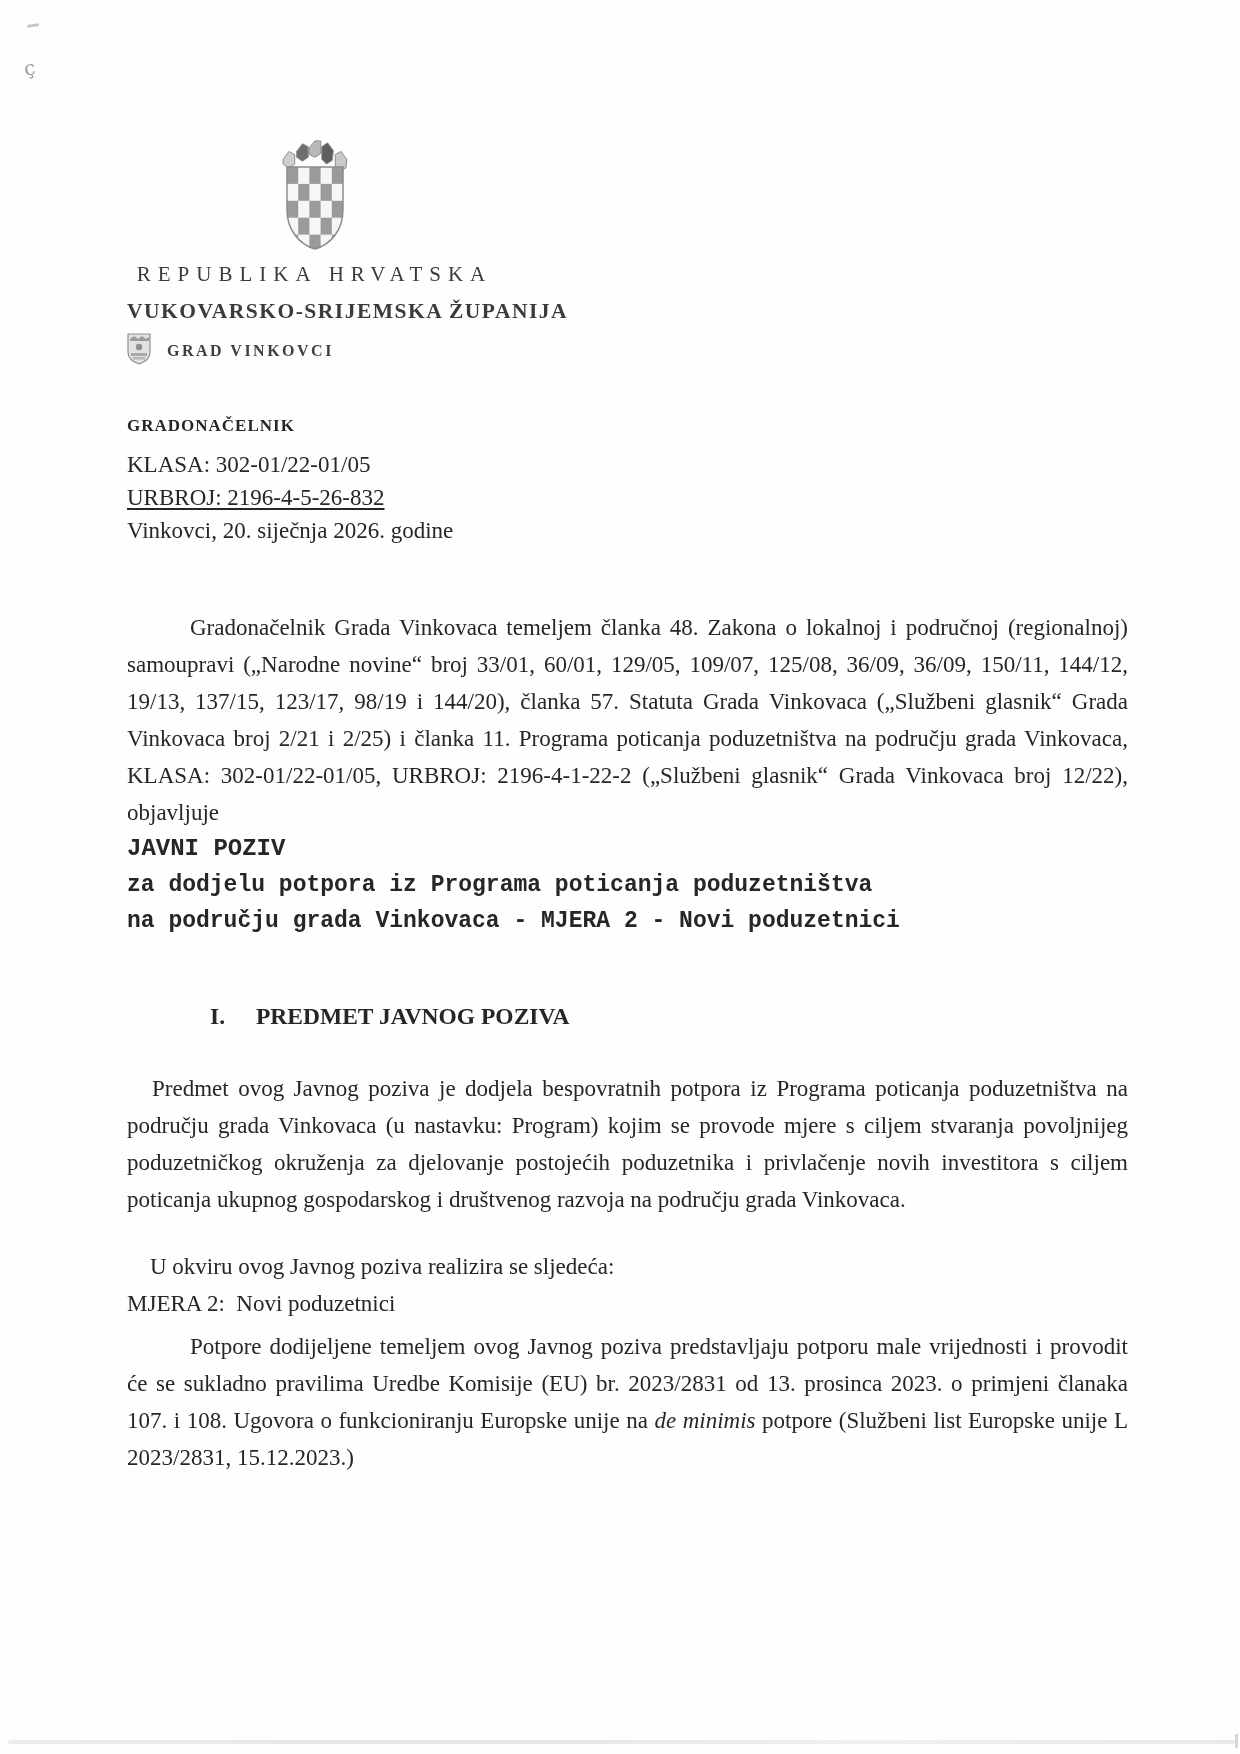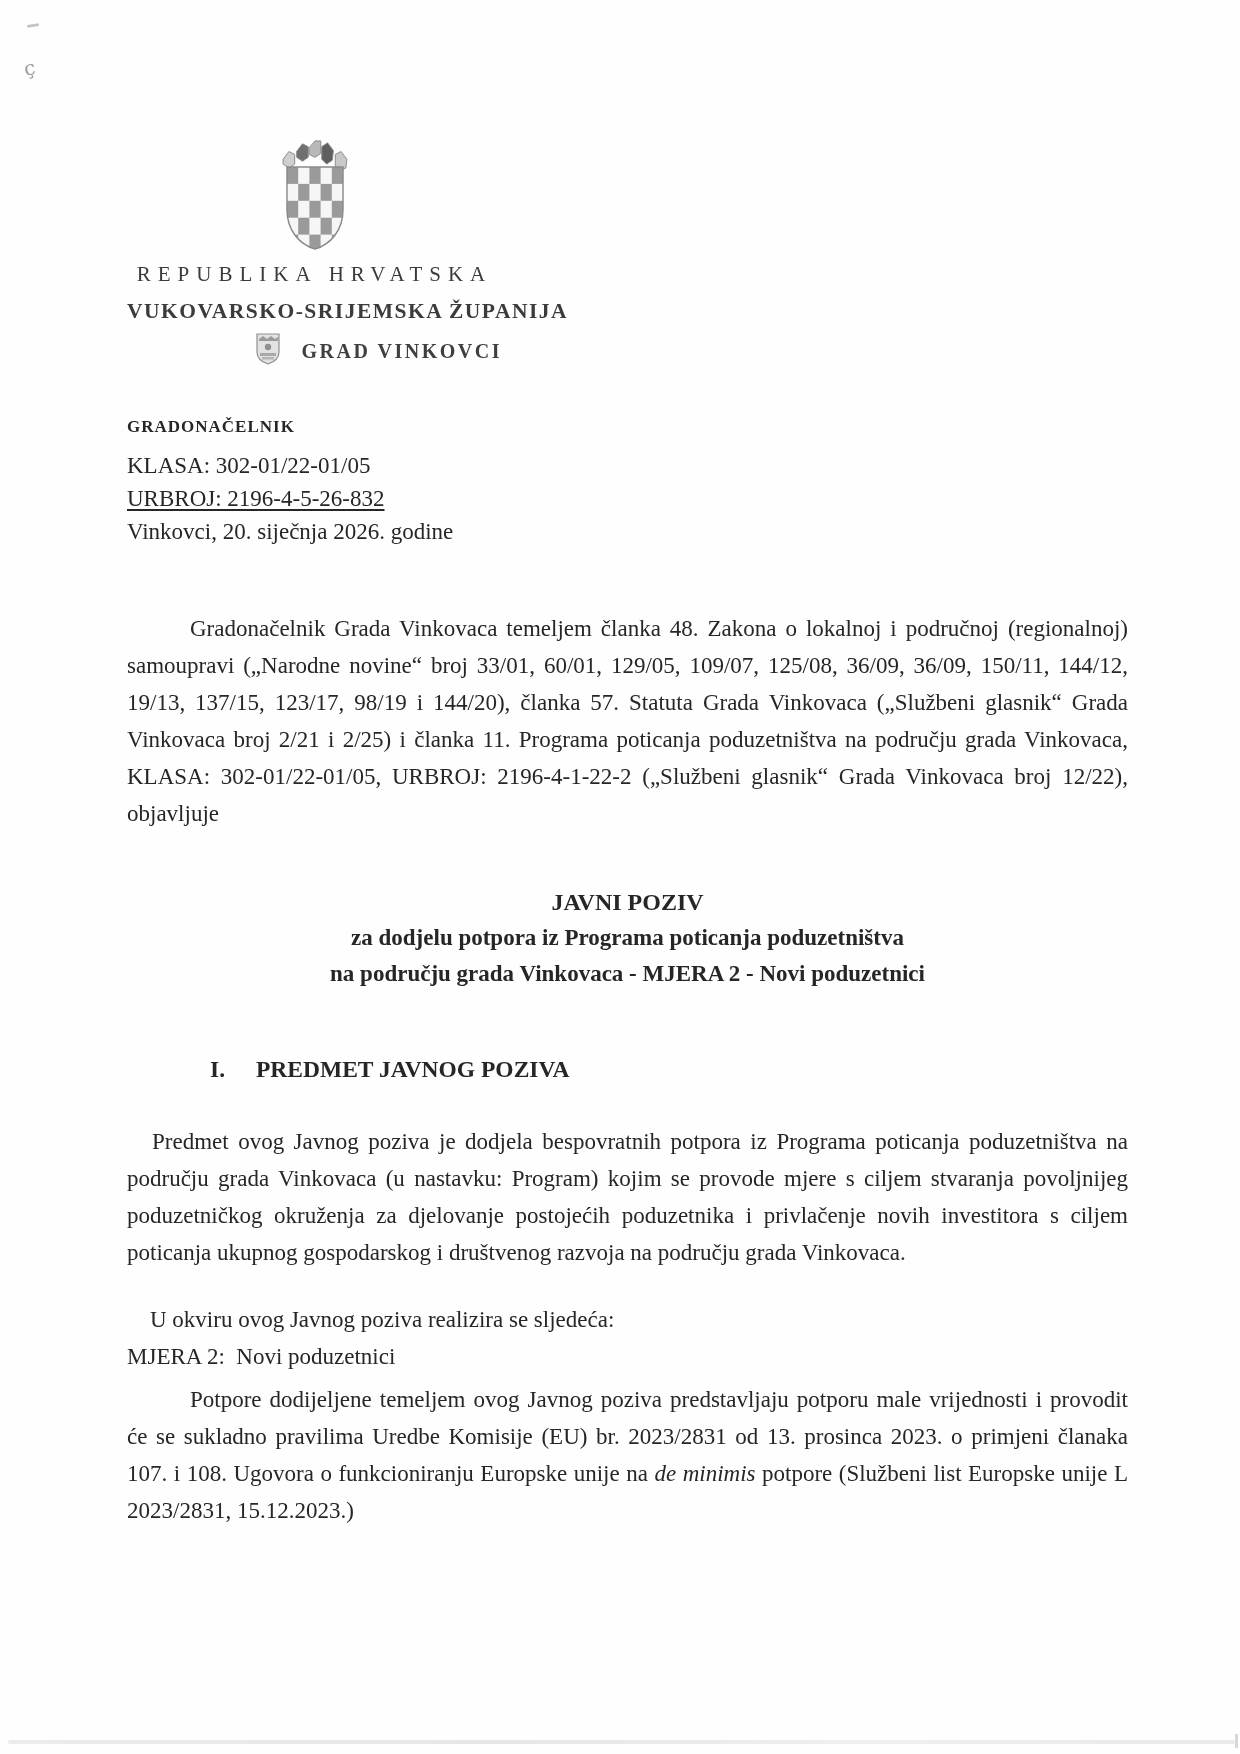--- a/index.html
+++ b/index.html
@@ -33,43 +33,42 @@
     font-weight:bold;
     letter-spacing:1.5px;
     color:#3b3b3b;
     margin-top:12px;
     white-space:nowrap;
   }
   .city-line{
     margin-top:9px;
     display:flex;
     align-items:center;
-    justify-content:flex-end;
-    gap:22px;
-    font-size:20px;
+    justify-content:flex-start;
+    gap:16px;
+    font-size:16px;
     font-weight:bold;
     letter-spacing:2.5px;
     color:#3f3f3f;
   }
   
   .meta{margin-top:40px;font-size:23px;line-height:33px;}
   .meta .office{font-weight:bold;letter-spacing:1px;font-size:17px;margin-bottom:6px;}
   .meta .urbroj{text-decoration:underline;text-underline-offset:3px;}
   
   .para{
     font-size:23px;
     line-height:37px;
     text-align:justify;
   }
   .intro-para{margin-top:62px;text-indent:63px;}
   
   .doc-title{
-    margin-top:52px;
-    text-align:center;
     font-weight:bold;
+    font-family:Liberation Mono, monospace;
   }
   .doc-title .t1{font-size:24px;line-height:36px;}
   .doc-title .t2,.doc-title .t3{font-size:23px;line-height:36px;}
   
   .section-heading{
     margin-top:64px;
     padding-left:83px;
     font-size:23.5px;
     font-weight:bold;
     display:flex;

